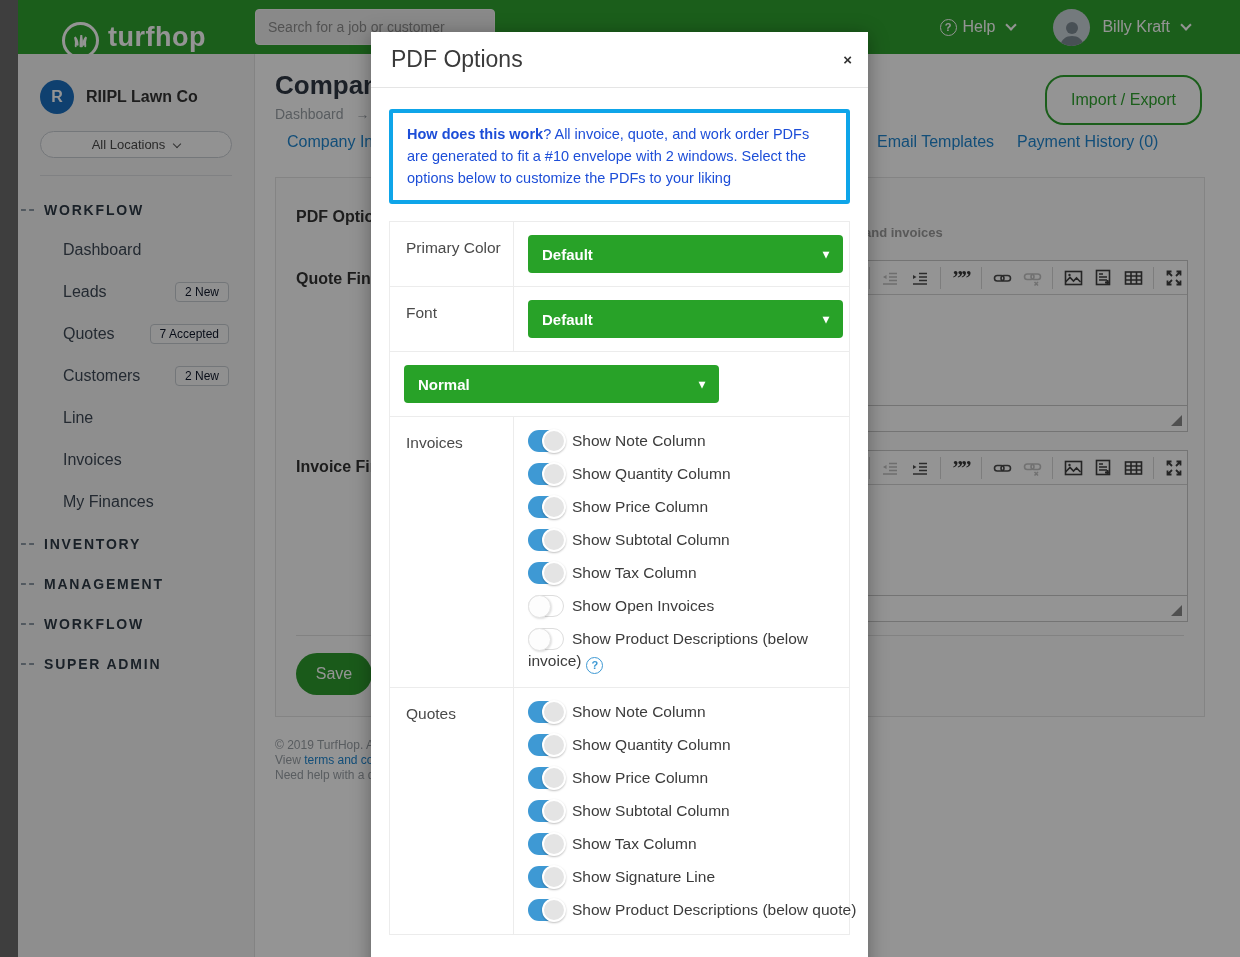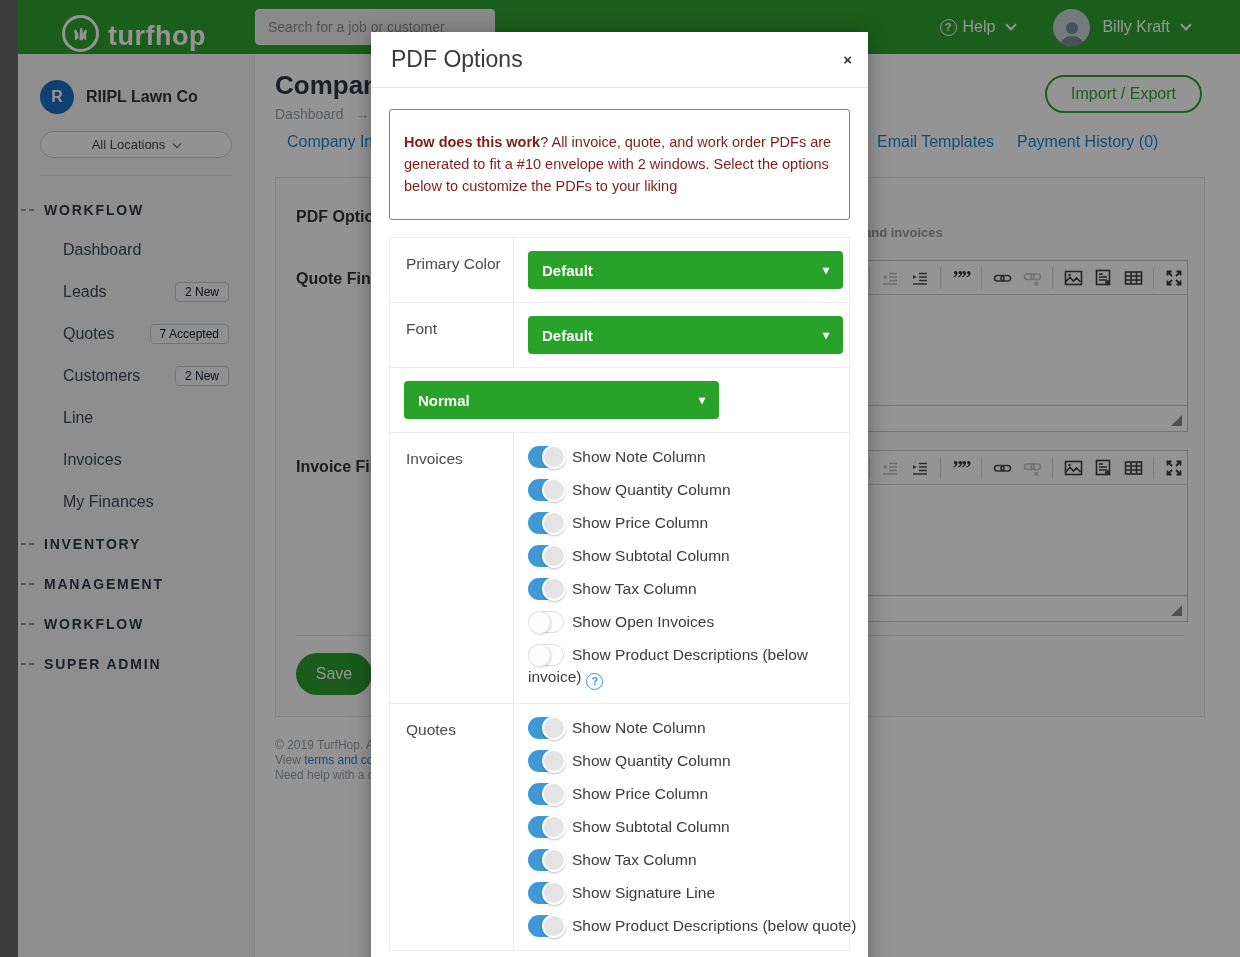--- a/index.html
+++ b/index.html
@@ -5,21 +5,21 @@
   * { box-sizing: border-box; margin: 0; padding: 0; }
   html,body { width:1240px; height:957px; overflow:hidden;
     font-family:"Liberation Sans", sans-serif; background:#fff; }
   .page { position:relative; width:1240px; height:957px; }
 
   
   .left-strip { position:absolute; left:0; top:0; width:18px; height:957px; background:#6b6b6b; }
 
   
   .topbar { position:absolute; left:18px; top:0; right:0; height:54px; background:#2fa32f; }
-  .brand { position:absolute; left:44px; top:15px; display:flex; align-items:flex-end; color:#fff; }
+  .brand { position:absolute; left:44px; top:22px; display:flex; align-items:flex-start; color:#fff; }
   .brand-ring { width:37px; height:37px; border:3px solid #fff; border-radius:50%;
     display:flex; align-items:center; justify-content:center; }
   .brand-name { font-size:27px; font-weight:700; letter-spacing:.5px; margin-left:9px; }
   .search-input { position:absolute; left:237px; top:9px; width:240px; height:36px;
     background:#ececec; border:1px solid #f4f4f4; border-radius:4px; padding:0 12px;
     font-size:14px; color:#444; font-family:"Liberation Sans",sans-serif; }
   .search-input::placeholder { color:#8e8e8e; }
   .top-right { position:absolute; right:50px; top:0; height:54px; display:flex; align-items:center; color:#fff; }
   .help-circle { display:inline-flex; width:17px; height:17px; border:1.5px solid #fff; border-radius:50%;
     align-items:center; justify-content:center; font-size:11px; font-weight:700; margin-right:6px; }
@@ -51,21 +51,21 @@
   .nav li { display:flex; align-items:center; padding:0 25px 0 45px; margin-bottom:22px;
     font-size:16px; height:20px; cursor:pointer; }
   .badge { margin-left:auto; font-size:12px; color:#0f172a; border:1px solid #c6cbd0;
     border-radius:4px; padding:2px 9px; background:#f9f9f9; }
 
   
   .main { position:absolute; left:255px; top:54px; right:0; bottom:0; background:#fff; }
   .page-title { position:absolute; left:20px; top:16px; font-size:26px; font-weight:700; color:#2f3744; }
   .breadcrumb { position:absolute; left:20px; top:52px; font-size:14px; color:#9aa0a6; }
   .breadcrumb .arrow { margin:0 8px; color:#9aa0a6; }
-  .import-export { position:absolute; right:38px; top:21px; height:38px; padding:0 24px;
+  .import-export { position:absolute; right:38px; top:21px; height:50px; padding:0 24px;
     border:2px solid #2fa32f; border-radius:19px; background:transparent; color:#2fa32f;
     font-size:16px; font-family:"Liberation Sans",sans-serif; cursor:pointer; }
   .tab { position:absolute; top:79px; font-size:16px; color:#2187d0; cursor:pointer; }
   .tab.t0 { left:32px; } .tab.t1 { left:622px; } .tab.t2 { left:762px; }
 
   .card { position:absolute; left:20px; top:123px; width:930px; height:540px;
     background:#fcfcfc; border:1px solid #e3e3e3; }
   .row-label { position:absolute; left:20px; font-size:16px; font-weight:700; color:#333; }
   .desc-frag { position:absolute; left:588px; top:47px; font-size:13px; font-weight:600; color:#9a9a9a; }
   .editor { position:absolute; left:300px; width:612px; border:1px solid #c9c9c9; background:#fff; }
@@ -88,22 +88,22 @@
   .footer a { color:#2187d0; text-decoration:none; }
 
   
   .overlay { position:absolute; inset:0; background:rgba(0,0,0,.42); z-index:50; }
   .modal { position:absolute; left:371px; top:32px; width:497px; height:960px; background:#fff;
     z-index:100; box-shadow:0 3px 18px rgba(0,0,0,.35); }
   .modal-header { height:56px; border-bottom:1px solid #e5e5e5; position:relative; }
   .modal-title { position:absolute; left:20px; top:14px; font-size:23px; color:#3a3a3a; font-weight:400; }
   .modal-close { position:absolute; right:16px; top:20px; font-size:15px; font-weight:700; color:#333;
     background:none; border:none; cursor:pointer; line-height:1; font-family:"Liberation Sans",sans-serif; }
-  .intro-box { margin:21px 18px 0 18px; border:1px solid #0ea5e9; border-radius:3px;
-    padding:22px 14px; font-size:14.5px; line-height:1.5; color:#7f1d1d; }
+  .intro-box { margin:21px 18px 0 18px; border:4px solid #0ea5e9; border-radius:3px;
+    padding:11px 14px; font-size:14.5px; line-height:1.5; color:#1d4ed8; }
   .opt-table { margin:17px 18px 0 18px; border:1px solid #ececec; }
   .opt-row { display:flex; border-bottom:1px solid #ececec; }
   .opt-row:last-child { border-bottom:none; }
   .opt-label { width:124px; border-right:1px solid #ececec; padding:15px 10px 15px 16px;
     font-size:15.5px; color:#4a4a4a; line-height:1.45; flex-shrink:0; }
   .opt-control { flex:1; padding:13px 8px 13px 14px; }
   .gselect { width:315px; height:38px; background:#28a228; border:none; border-radius:4px;
     color:#fff; font-size:15px; font-weight:700; text-align:left; padding:0 14px;
     display:flex; align-items:center; justify-content:space-between; cursor:pointer;
     font-family:"Liberation Sans",sans-serif; }

